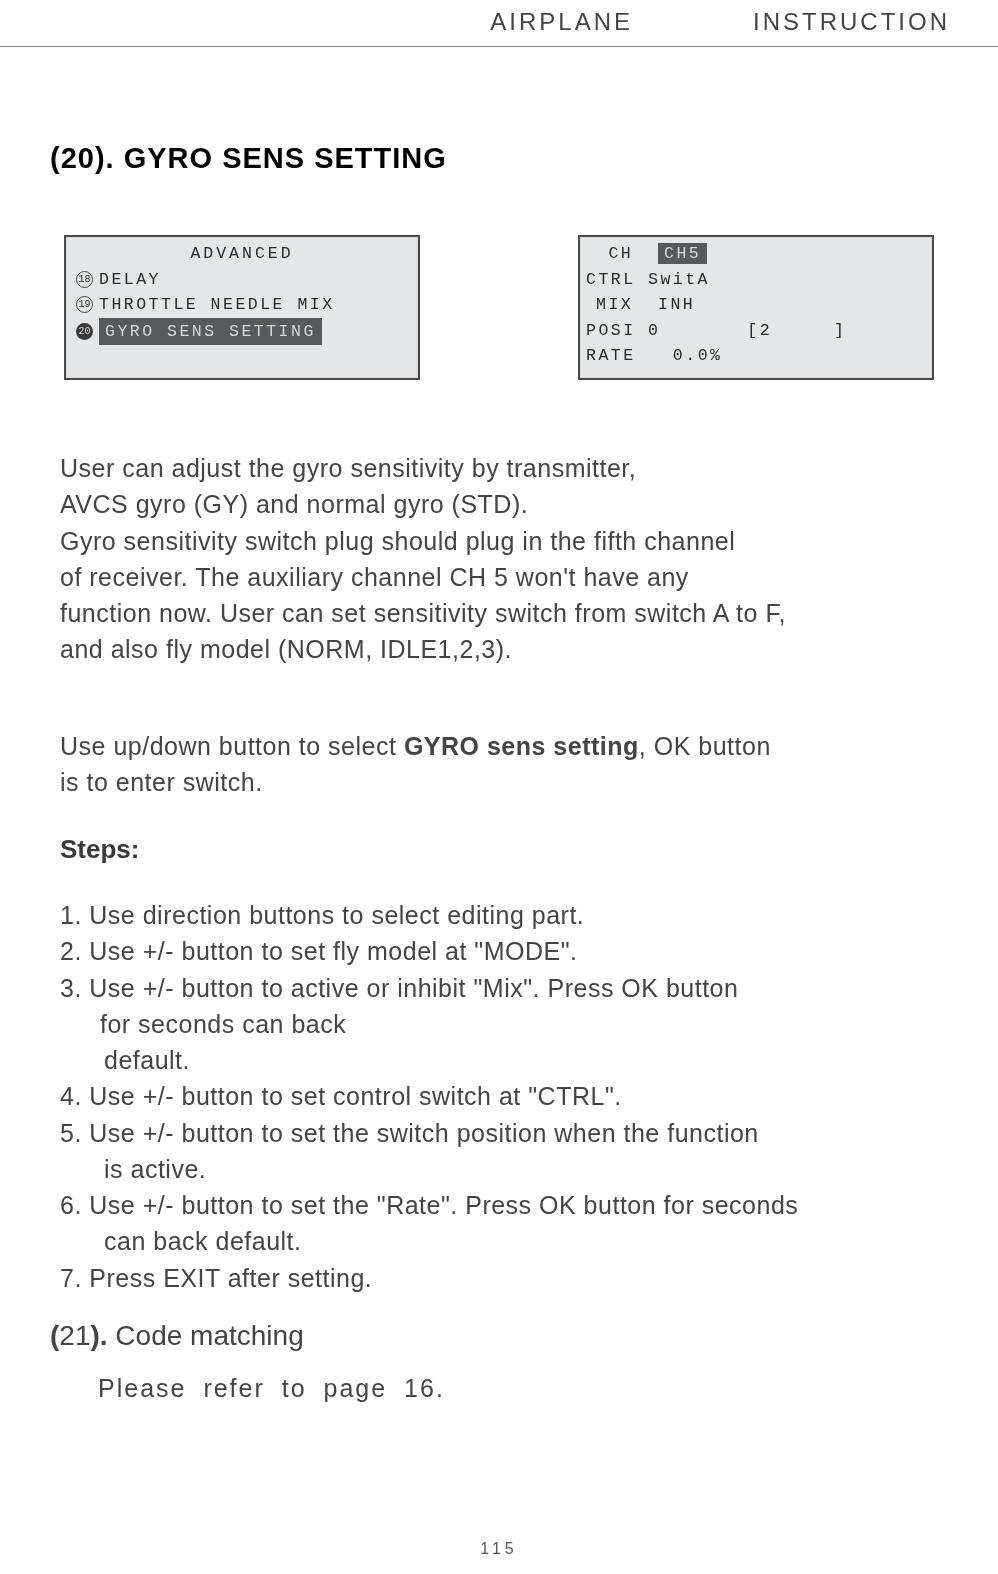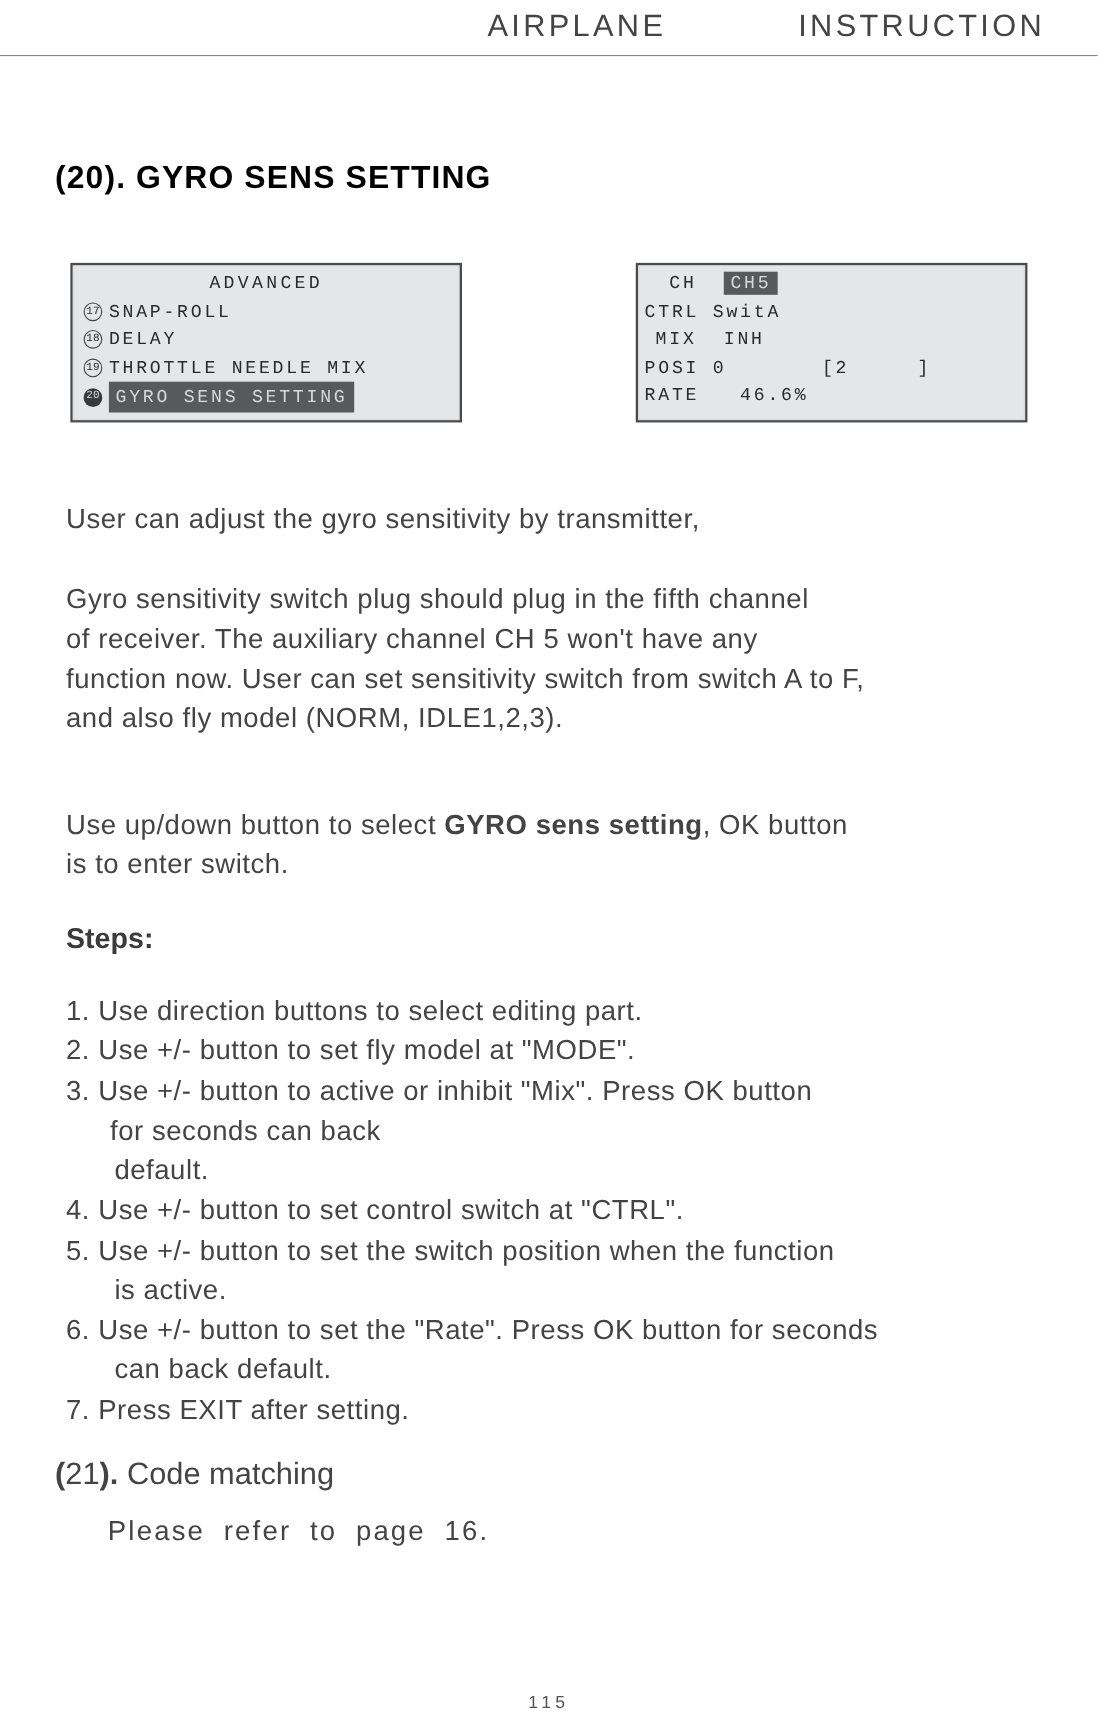--- a/index.html
+++ b/index.html
@@ -10,21 +10,21 @@
       background: #fff;
       color: #333;
     }
     .page-header {
       display: flex;
       justify-content: flex-end;
       padding: 8px 48px 10px 0;
       border-bottom: 1px solid #888;
     }
     .page-header span {
-      font-size: 28px;
+      font-size: 24px;
       letter-spacing: 3px;
       color: #444;
     }
     .hdr-left { margin-right: 120px; }
     .content { padding: 0 60px; }
     .section-title {
       font-size: 29px;
       font-weight: bold;
       color: #000000;
       margin: 95px 0 60px -10px;
@@ -124,49 +124,45 @@
 </div>
 
 <div class="content">
   <div class="section-title">(20). GYRO SENS SETTING</div>
 
   <div class="lcd-row">
 
     <div class="lcd">
       <div class="center">ADVANCED</div>
       <div class="row">
-        <span class="circled">17</span>
-        <span>SNAP-ROLL</span>
-      </div>
-      <div class="row">
         <span class="circled">18</span>
         <span>DELAY</span>
       </div>
       <div class="row">
         <span class="circled">19</span>
         <span>THROTTLE NEEDLE MIX</span>
       </div>
       <div class="row">
         <span class="filledcircle">20</span>
         <span class="hilite">GYRO SENS SETTING</span>
       </div>
     </div>
 
     <div class="lcd lcd-b">
       <div class="kv"> <span>CH</span>  <span class="hilite">CH5</span></div>
       <div class="kv indent-lcd" style="margin-left:-10px;"><span>CTRL</span> <span>SwitA</span></div>
       <div class="kv"><span>MIX</span>  <span>INH</span></div>
       <div class="kv indent-lcd" style="margin-left:-10px;"><span>POSI</span> <span>0</span>       <span>[2     ]</span></div>
-      <div class="kv indent-lcd" style="margin-left:-10px;"><span>RATE</span>   <span>46.6%</span></div>
+      <div class="kv indent-lcd" style="margin-left:-10px;"><span>RATE</span>   <span>0.0%</span></div>
     </div>
   </div>
 
   <div class="para para-block">
     <span class="stepline">User can adjust the gyro sensitivity by transmitter,</span><br>
-    <br>
+    <span class="stepline">AVCS gyro (GY) and normal gyro (STD).</span><br>
     <span class="stepline">Gyro sensitivity switch plug should plug in the fifth channel</span><br>
     <span class="stepline">of receiver. The auxiliary channel CH 5 won't have any</span><br>
     <span class="stepline">function now. User can set sensitivity switch from switch A to F,</span><br>
     <span class="stepline">and also fly model (NORM, IDLE1,2,3).</span>
   </div>
 
   <div class="method-block">
     <div class="para">
       <span>Use up/down button to select </span><span class="inline-b">GYRO sens setting</span><span>, OK button</span><br>
       <span>is to enter switch.</span>

